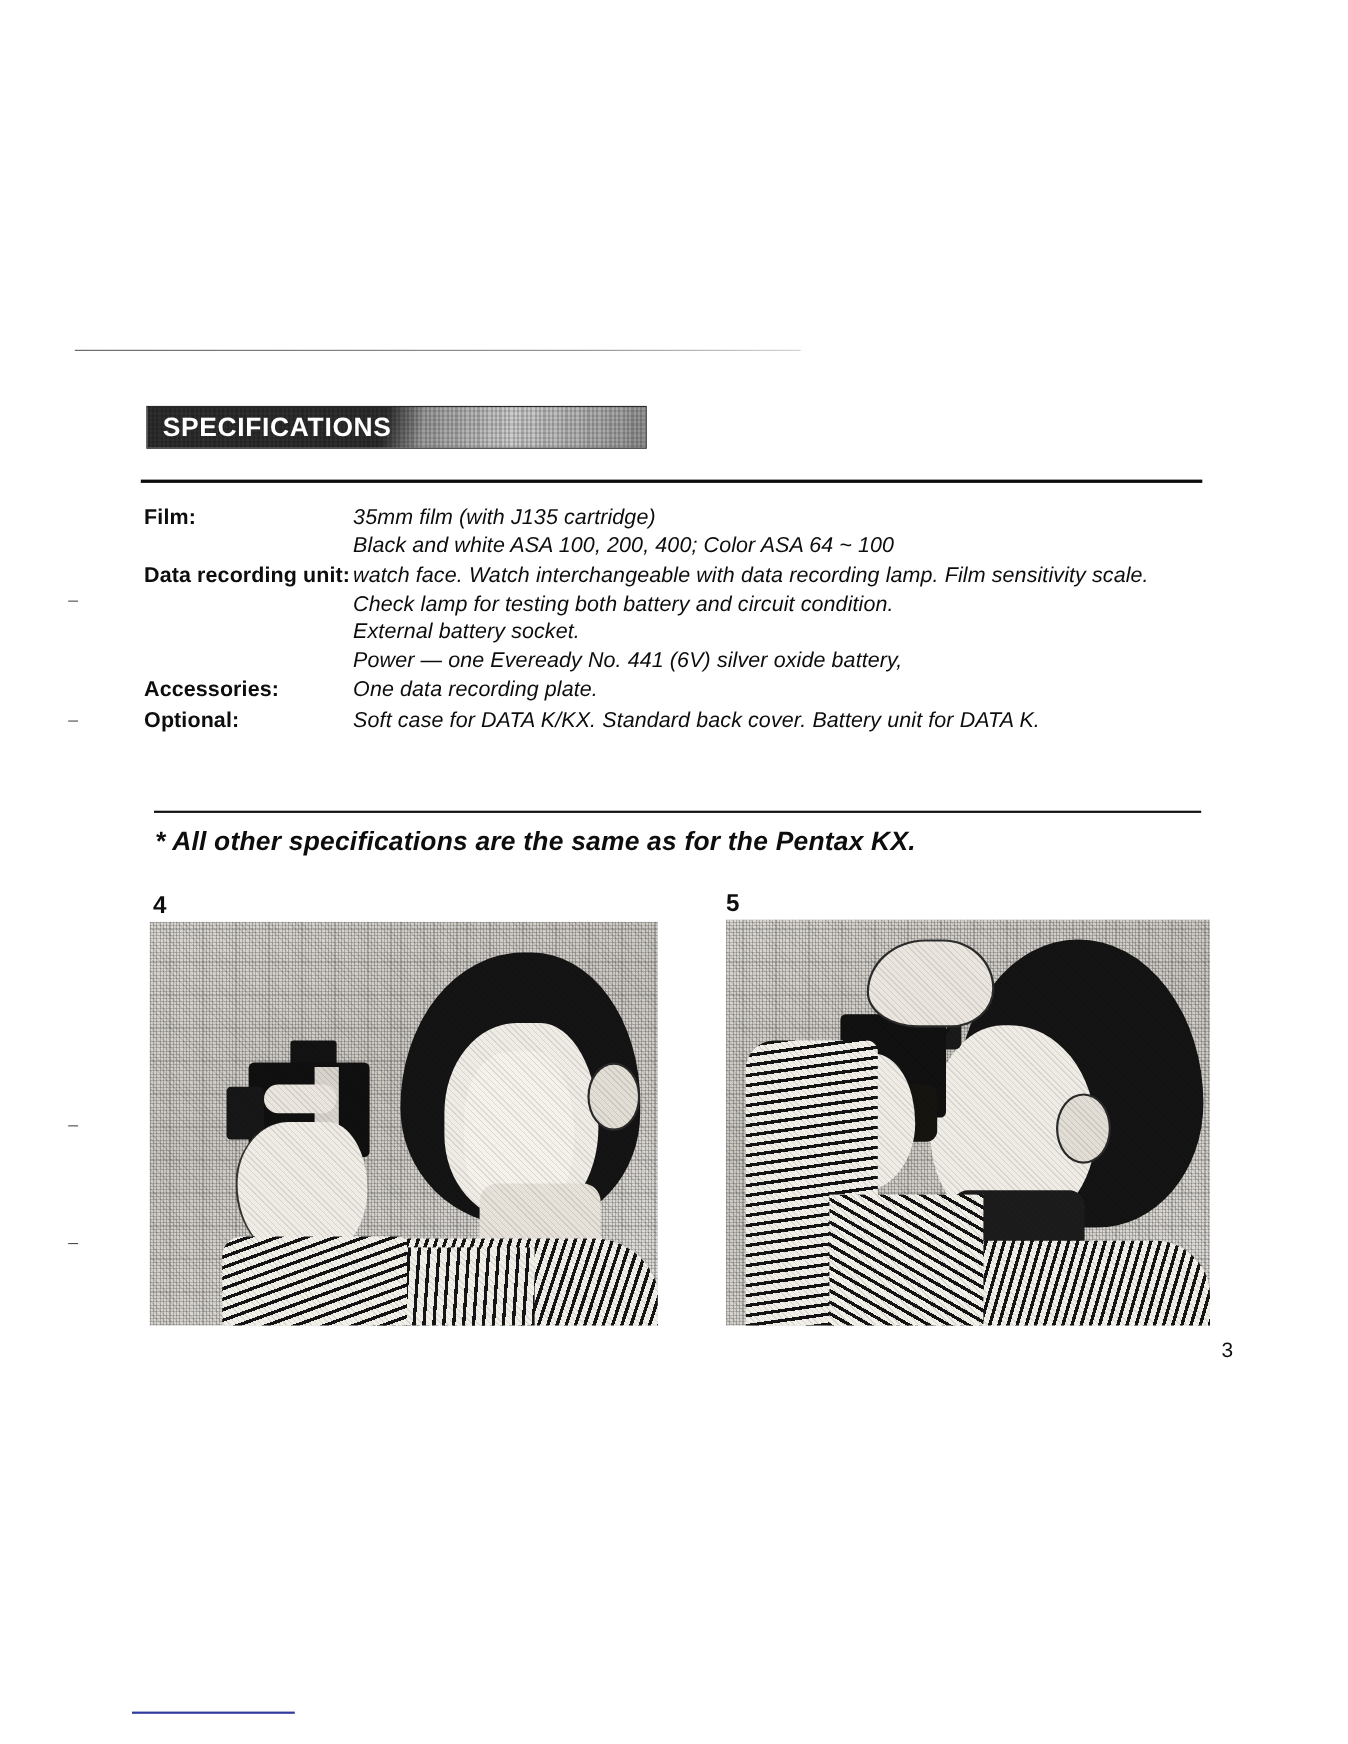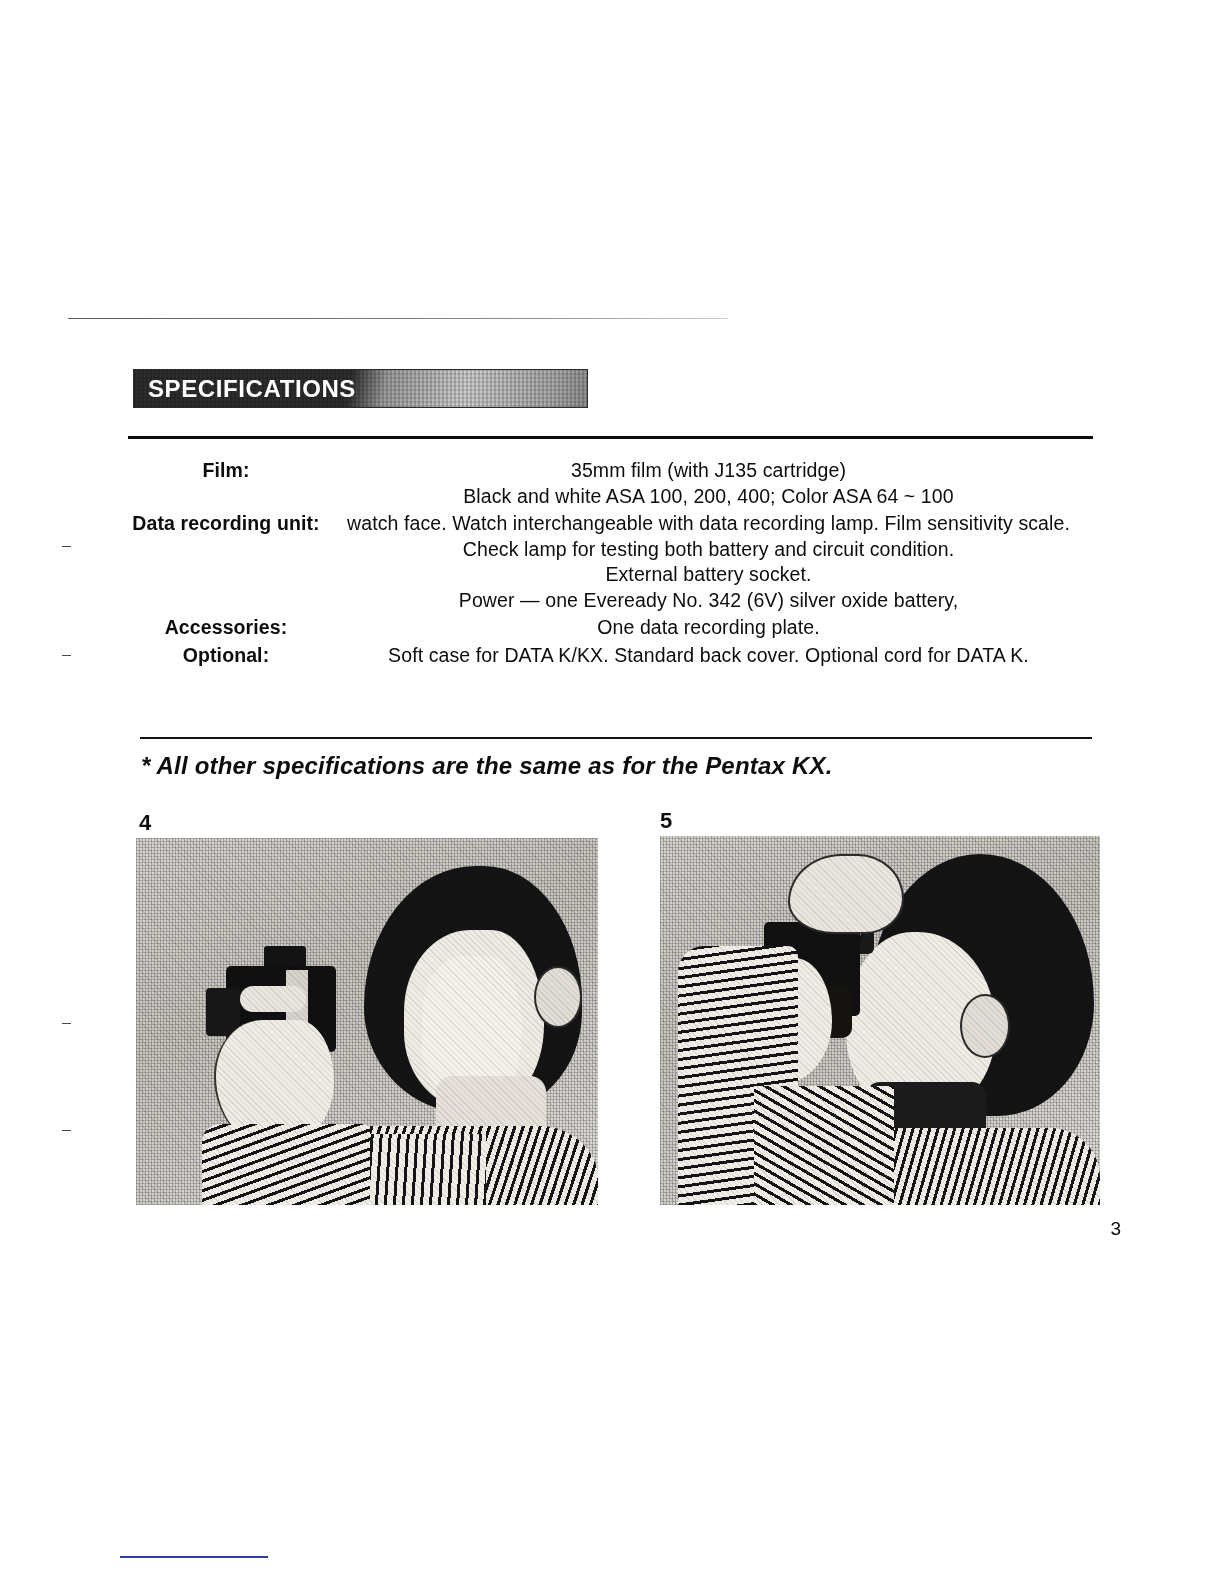--- a/index.html
+++ b/index.html
@@ -75,21 +75,20 @@
     height: 2px;
     background: #111;
   }
 
   
   .spec-table {
     position: absolute;
     left: 131px;
     top: 458px;
     width: 965px;
-    text-align: center;
   }
   .spec-row {
     display: flex;
     align-items: flex-start;
     margin-bottom: 2px;
   }
   .spec-label {
     width: 190px;
     flex: 0 0 190px;
     font-size: 19.5px;
@@ -98,20 +97,21 @@
     letter-spacing: 0.1px;
   }
   .spec-label.two-line {
     line-height: 25px;
   }
   .spec-value {
     flex: 1 1 auto;
     font-size: 19.5px;
     line-height: 25.5px;
     letter-spacing: 0.1px;
+    font-style: italic;
   }
   .spec-value .line {
     display: block;
     white-space: nowrap;
   }
 
   
   .footnote {
     position: absolute;
     left: 141px;
@@ -356,36 +356,36 @@
 
     <div class="spec-row">
       <div class="spec-label two-line">
         <span class="line">Data recording</span>
         <span class="line">unit:</span>
       </div>
       <div class="spec-value">
         <span class="line">watch face. Watch interchangeable with data recording lamp. Film  sensitivity scale.</span>
         <span class="line">Check lamp for testing both battery and circuit condition.</span>
         <span class="line">External battery socket.</span>
-        <span class="line">Power — one  Eveready No. 342 (6V) silver oxide battery,</span>
+        <span class="line">Power — one  Eveready No. 441 (6V) silver oxide battery,</span>
       </div>
     </div>
 
 
     <div class="spec-row">
       <div class="spec-label">Accessories:</div>
       <div class="spec-value">
         <span class="line">One data recording plate.</span>
       </div>
     </div>
 
     <div class="spec-row">
       <div class="spec-label">Optional:</div>
       <div class="spec-value">
-        <span class="line">Soft case for DATA K/KX. Standard back cover.  Optional cord for DATA K.</span>
+        <span class="line">Soft case for DATA K/KX. Standard back cover.  Battery unit for DATA K.</span>
       </div>
     </div>
 
   </div>
 
   <div class="rule-thick-bottom"></div>
 
   <div class="footnote">* All other specifications are the same as for the Pentax KX.</div>
 
   <div class="fig-num f4">4</div>

